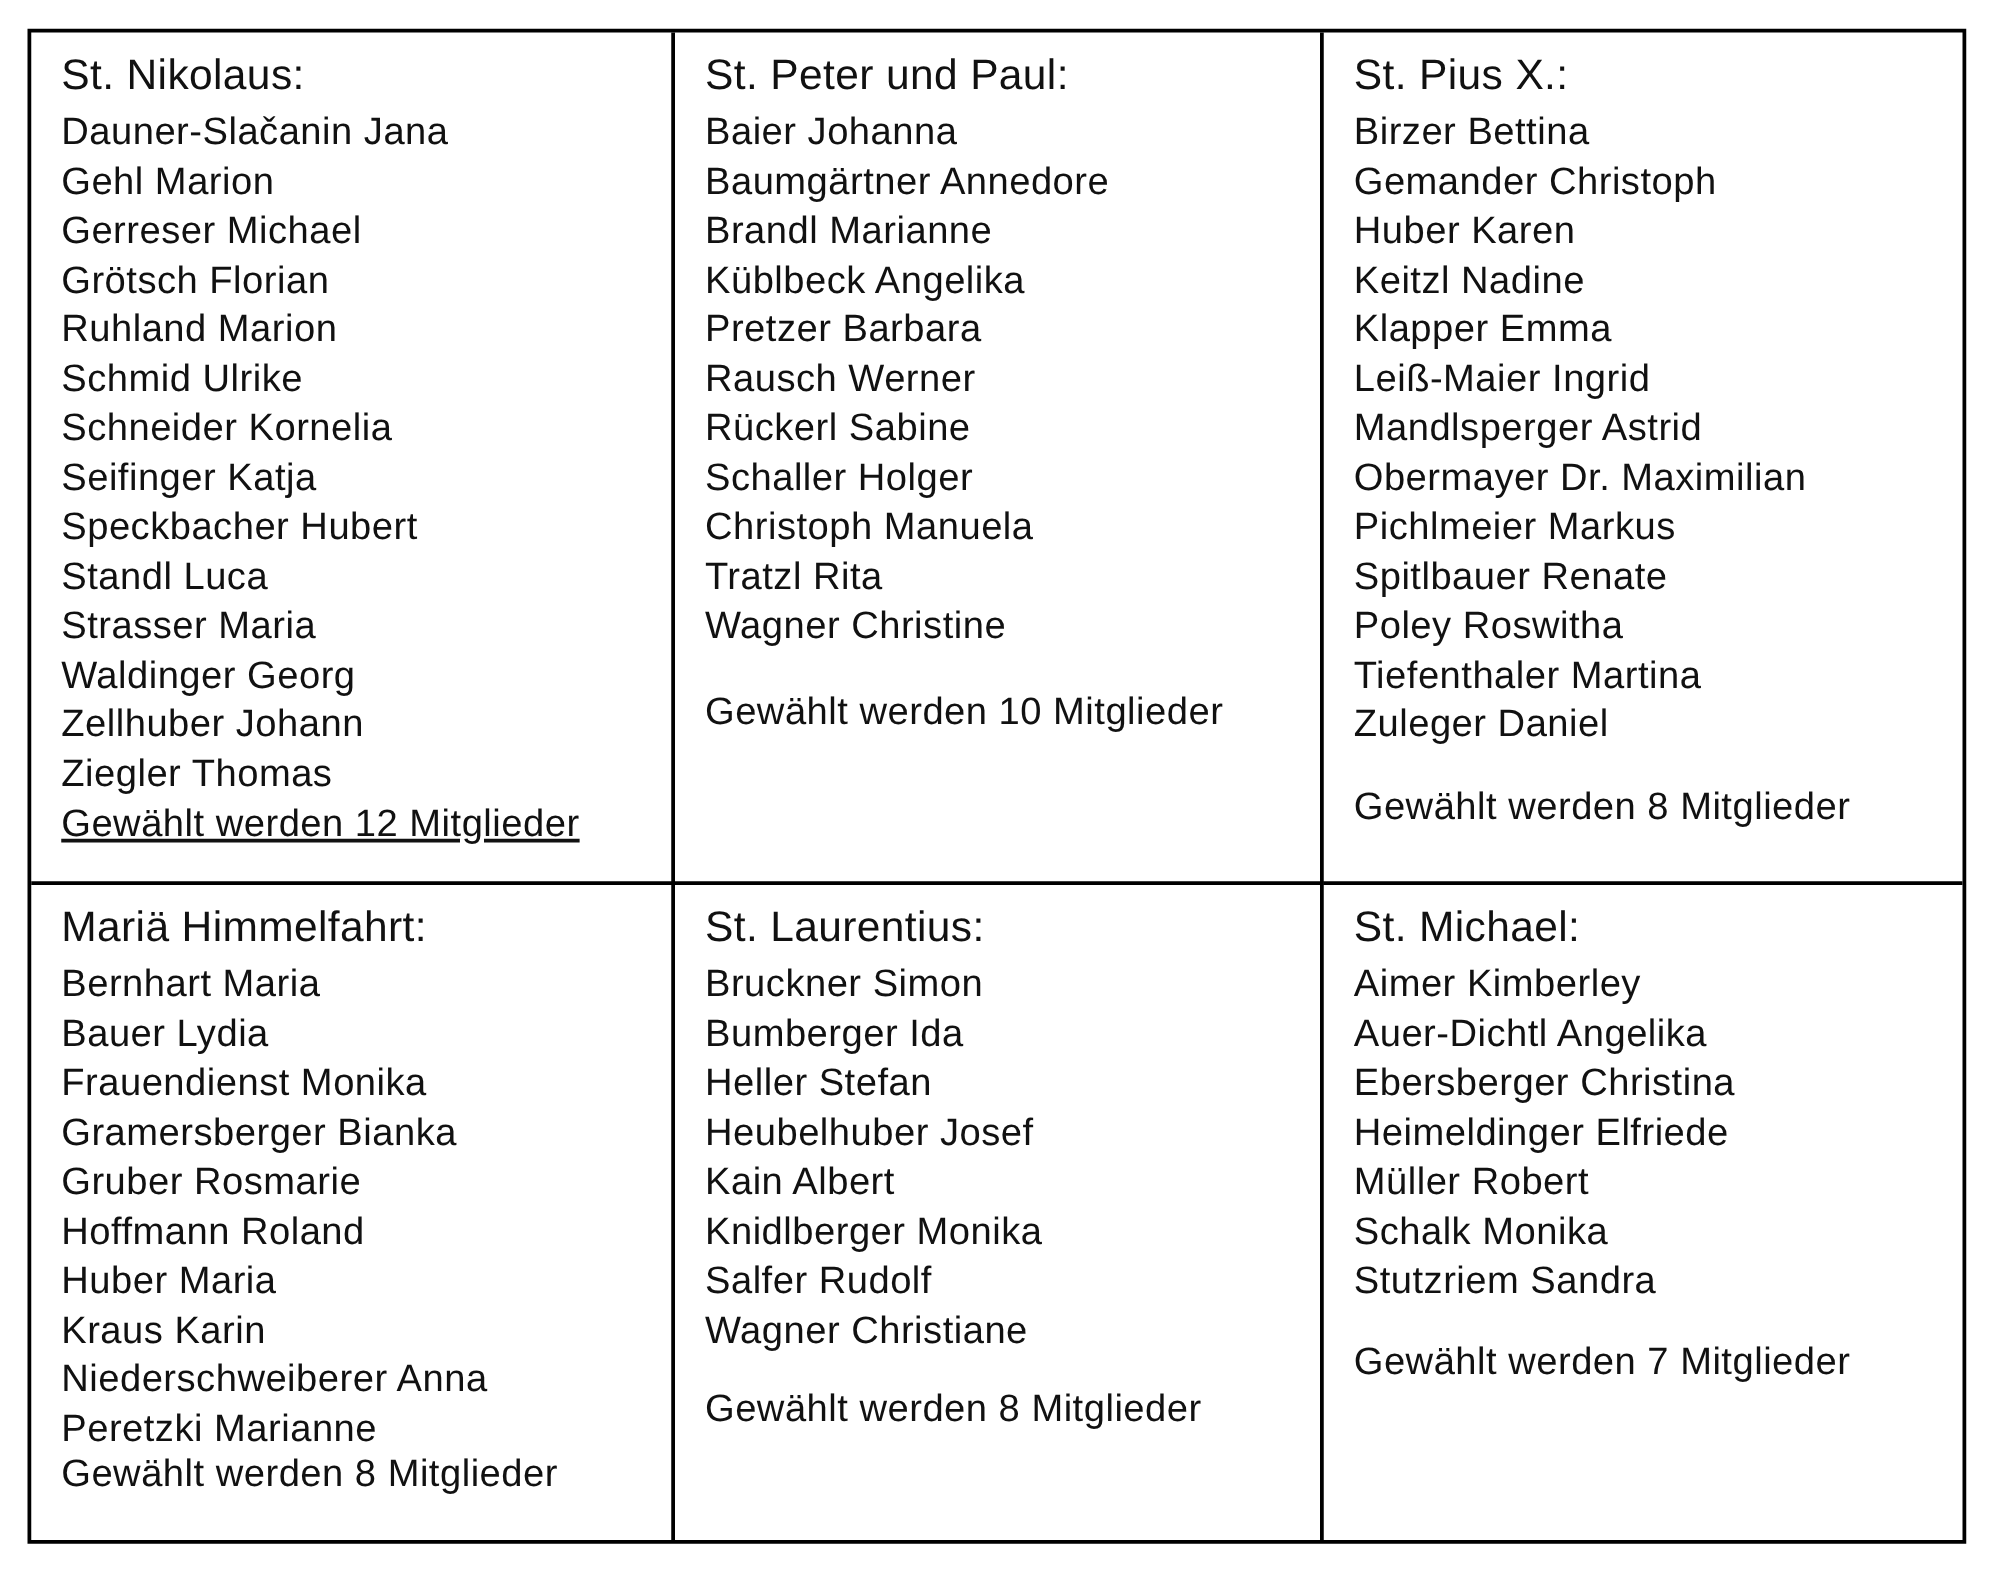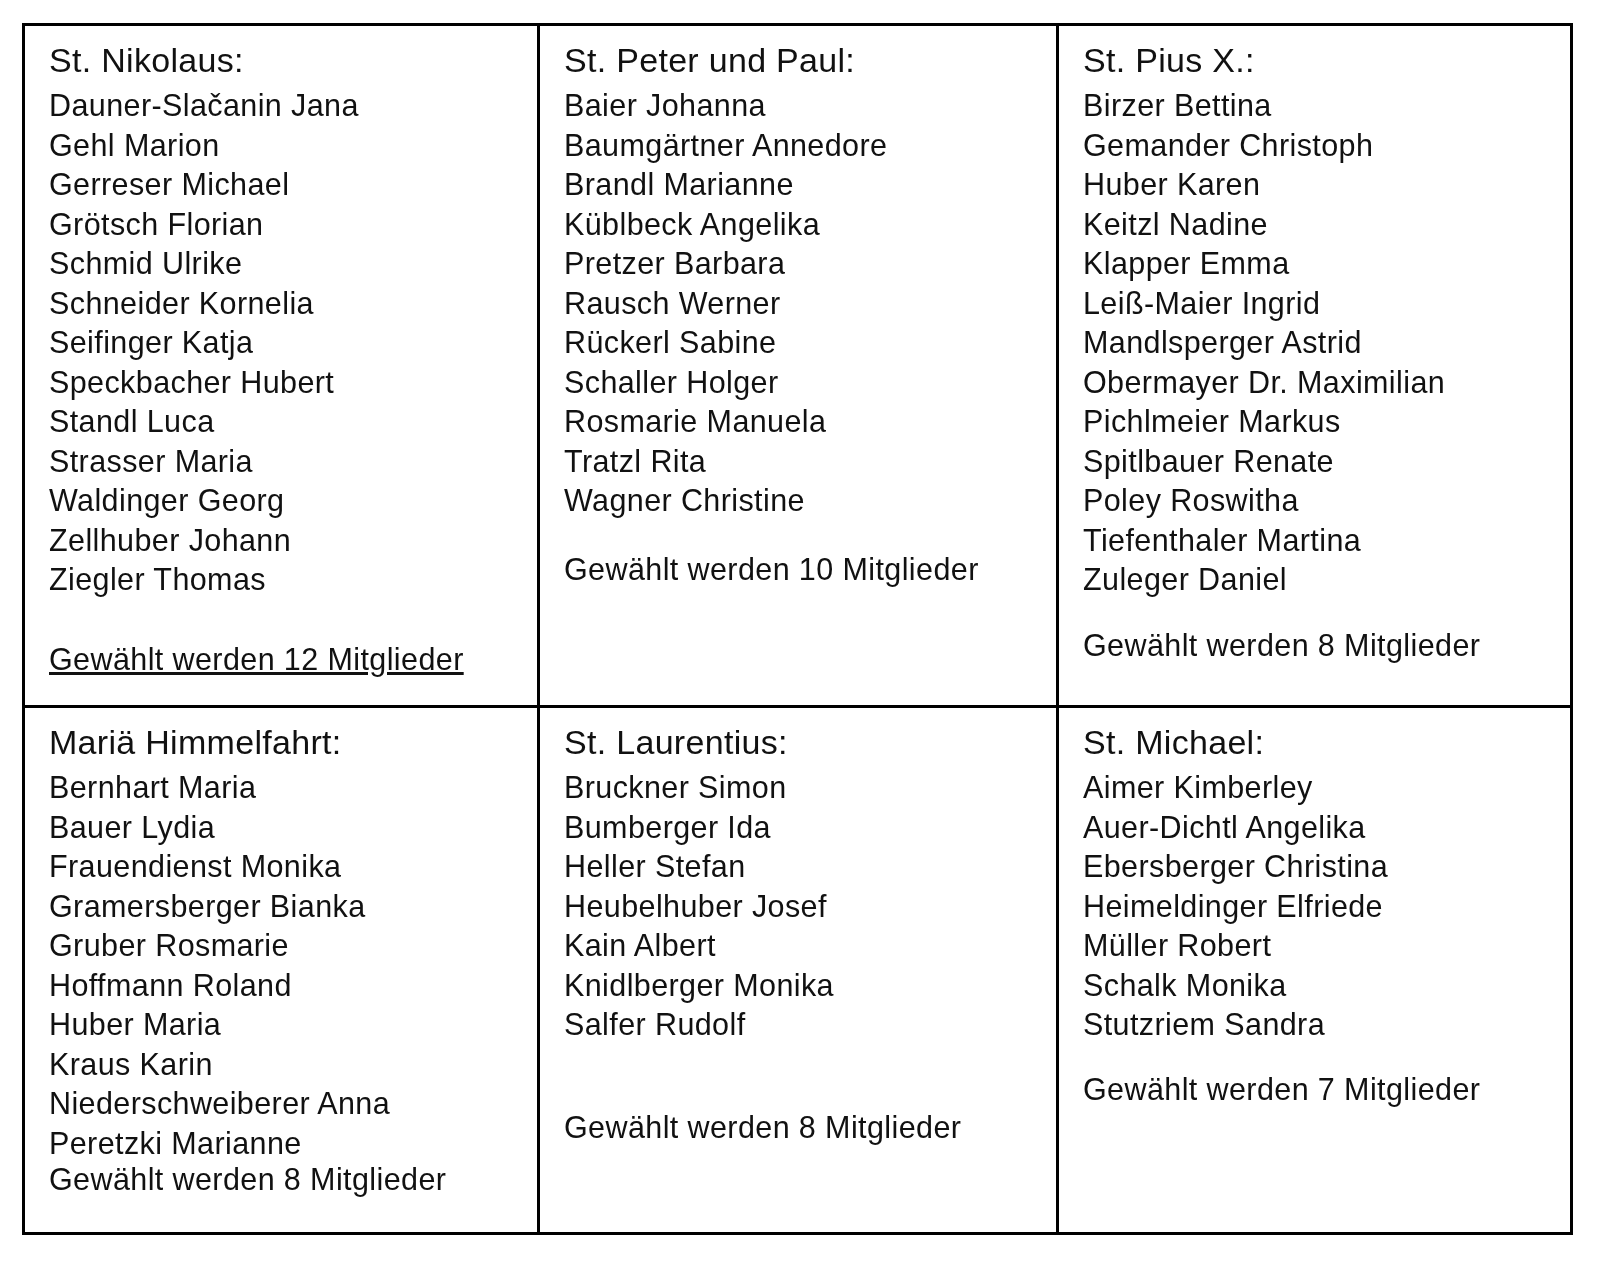--- a/index.html
+++ b/index.html
@@ -66,20 +66,21 @@
 
 <div class="grid">
 
   <div class="cell c1 r1">
     <div class="heading">St. Nikolaus:</div>
     <ul class="names">
       <li>Dauner-Slačanin Jana</li>
       <li>Gehl Marion</li>
       <li>Gerreser Michael</li>
       <li>Grötsch Florian</li>
+      <li>Ruhland Marion</li>
       <li>Schmid Ulrike</li>
       <li>Schneider Kornelia</li>
       <li>Seifinger Katja</li>
       <li>Speckbacher Hubert</li>
       <li>Standl Luca</li>
       <li>Strasser Maria</li>
       <li>Waldinger Georg</li>
       <li>Zellhuber Johann</li>
       <li>Ziegler Thomas</li>
     </ul>
@@ -90,21 +91,21 @@
     <div class="heading">St. Peter und Paul:</div>
     <ul class="names">
       <li>Baier Johanna</li>
       <li>Baumgärtner Annedore</li>
       <li>Brandl Marianne</li>
       <li>Küblbeck Angelika</li>
       <li>Pretzer Barbara</li>
       <li>Rausch Werner</li>
       <li>Rückerl Sabine</li>
       <li>Schaller Holger</li>
-      <li>Rosmarie Manuela</li>
+      <li>Christoph Manuela</li>
       <li>Tratzl Rita</li>
       <li>Wagner Christine</li>
     </ul>
     <div class="footer" style="top:524px;">Gewählt werden 10 Mitglieder</div>
   </div>
 
   <div class="cell r1">
     <div class="heading">St. Pius X.:</div>
     <ul class="names">
       <li>Birzer Bettina</li>
@@ -144,20 +145,21 @@
   <div class="cell c2">
     <div class="heading">St. Laurentius:</div>
     <ul class="names">
       <li>Bruckner Simon</li>
       <li>Bumberger Ida</li>
       <li>Heller Stefan</li>
       <li>Heubelhuber Josef</li>
       <li>Kain Albert</li>
       <li>Knidlberger Monika</li>
       <li>Salfer Rudolf</li>
+      <li>Wagner Christiane</li>
     </ul>
     <div class="footer" style="top:400px;">Gewählt werden 8 Mitglieder</div>
   </div>
 
   <div class="cell">
     <div class="heading">St. Michael:</div>
     <ul class="names">
       <li>Aimer Kimberley</li>
       <li>Auer-Dichtl Angelika</li>
       <li>Ebersberger Christina</li>

